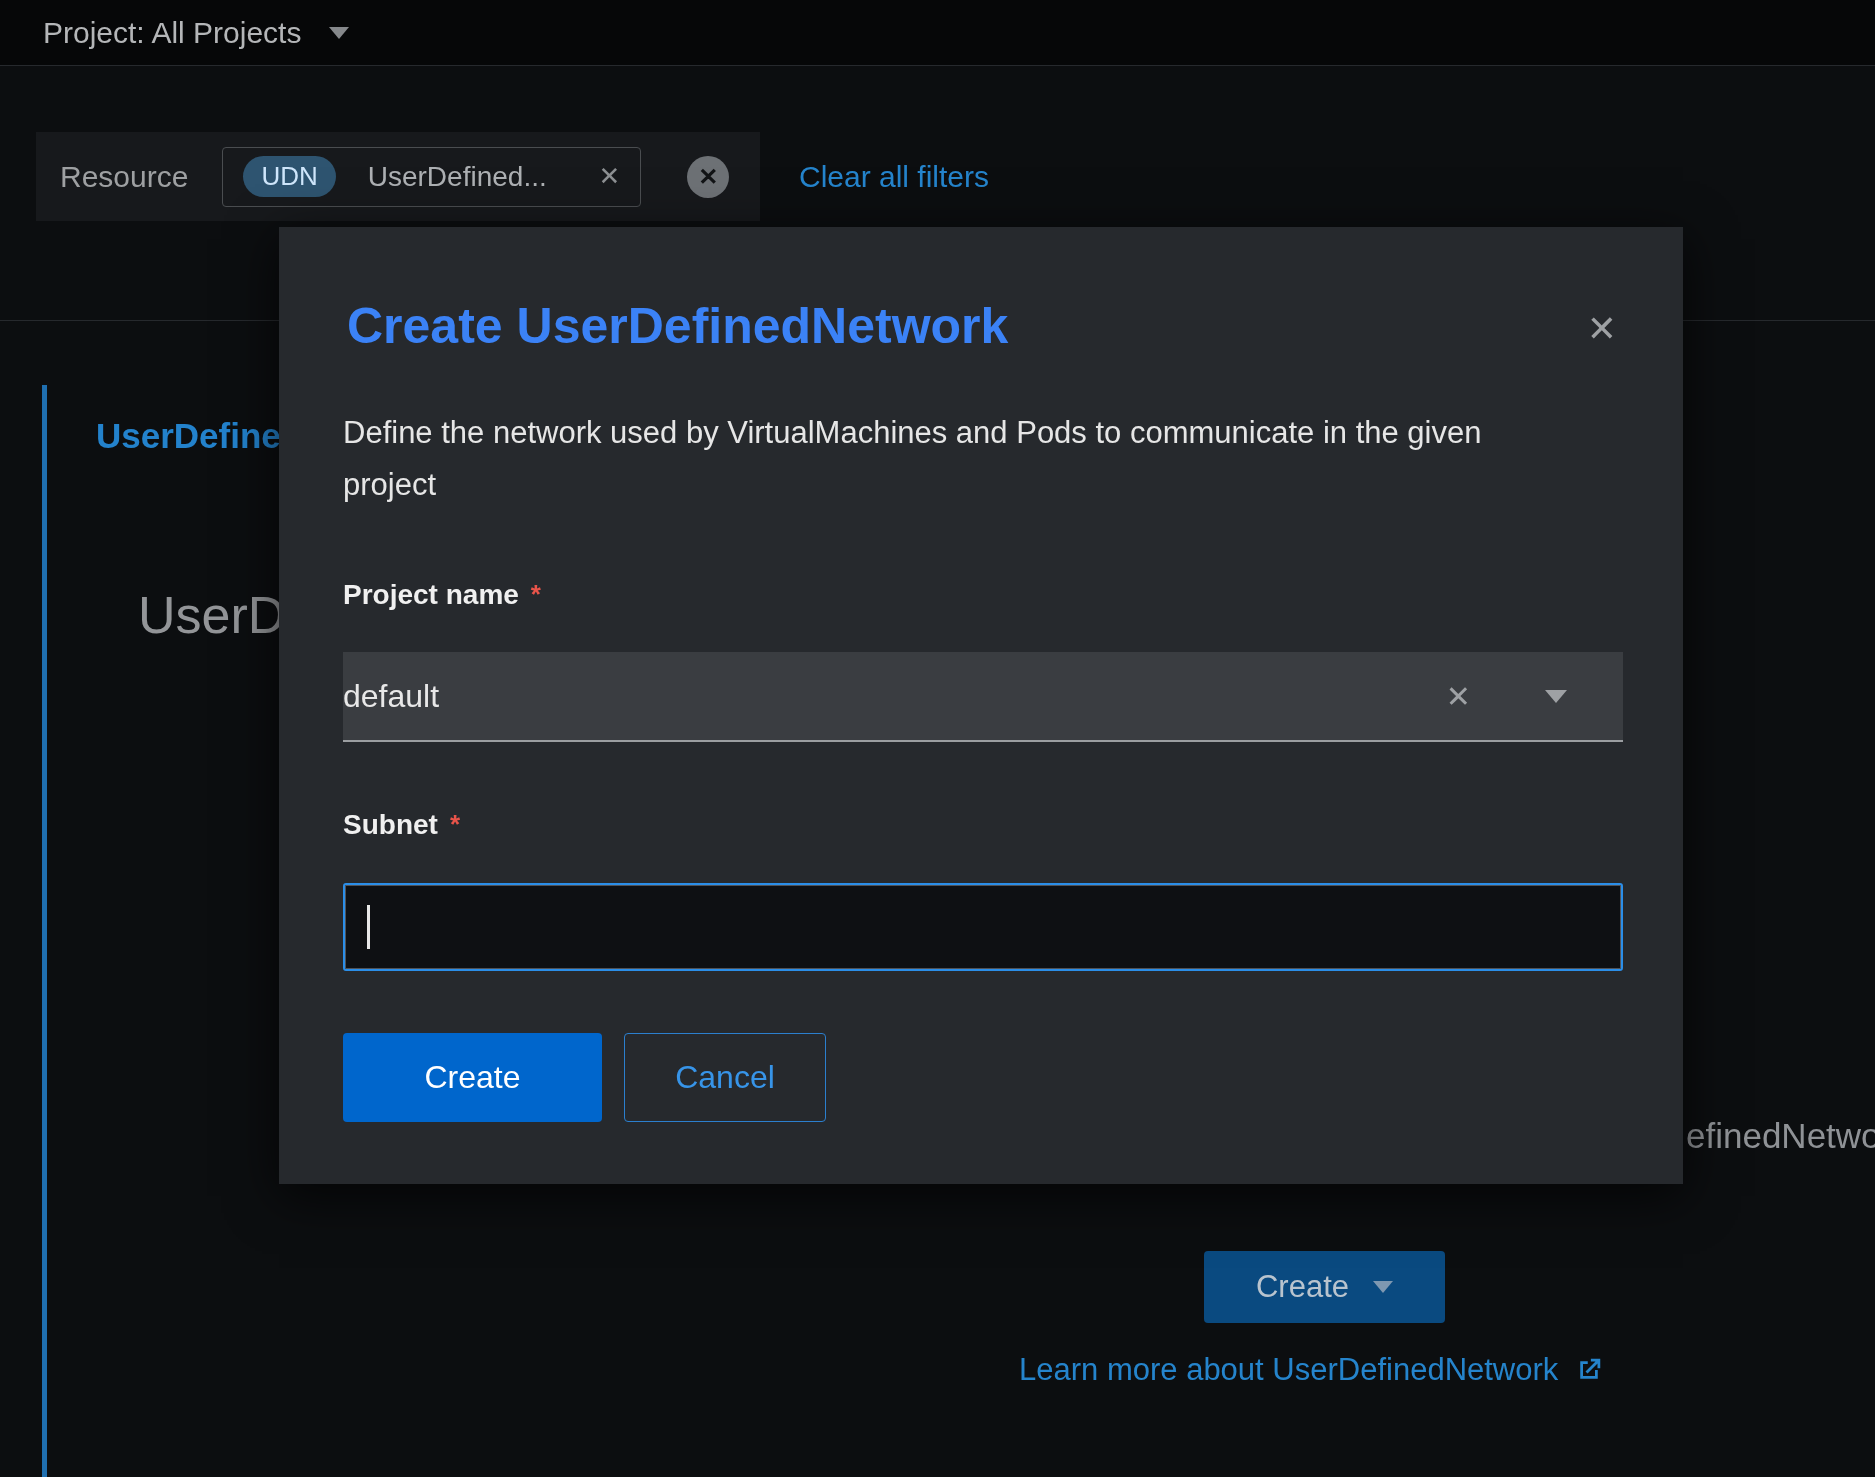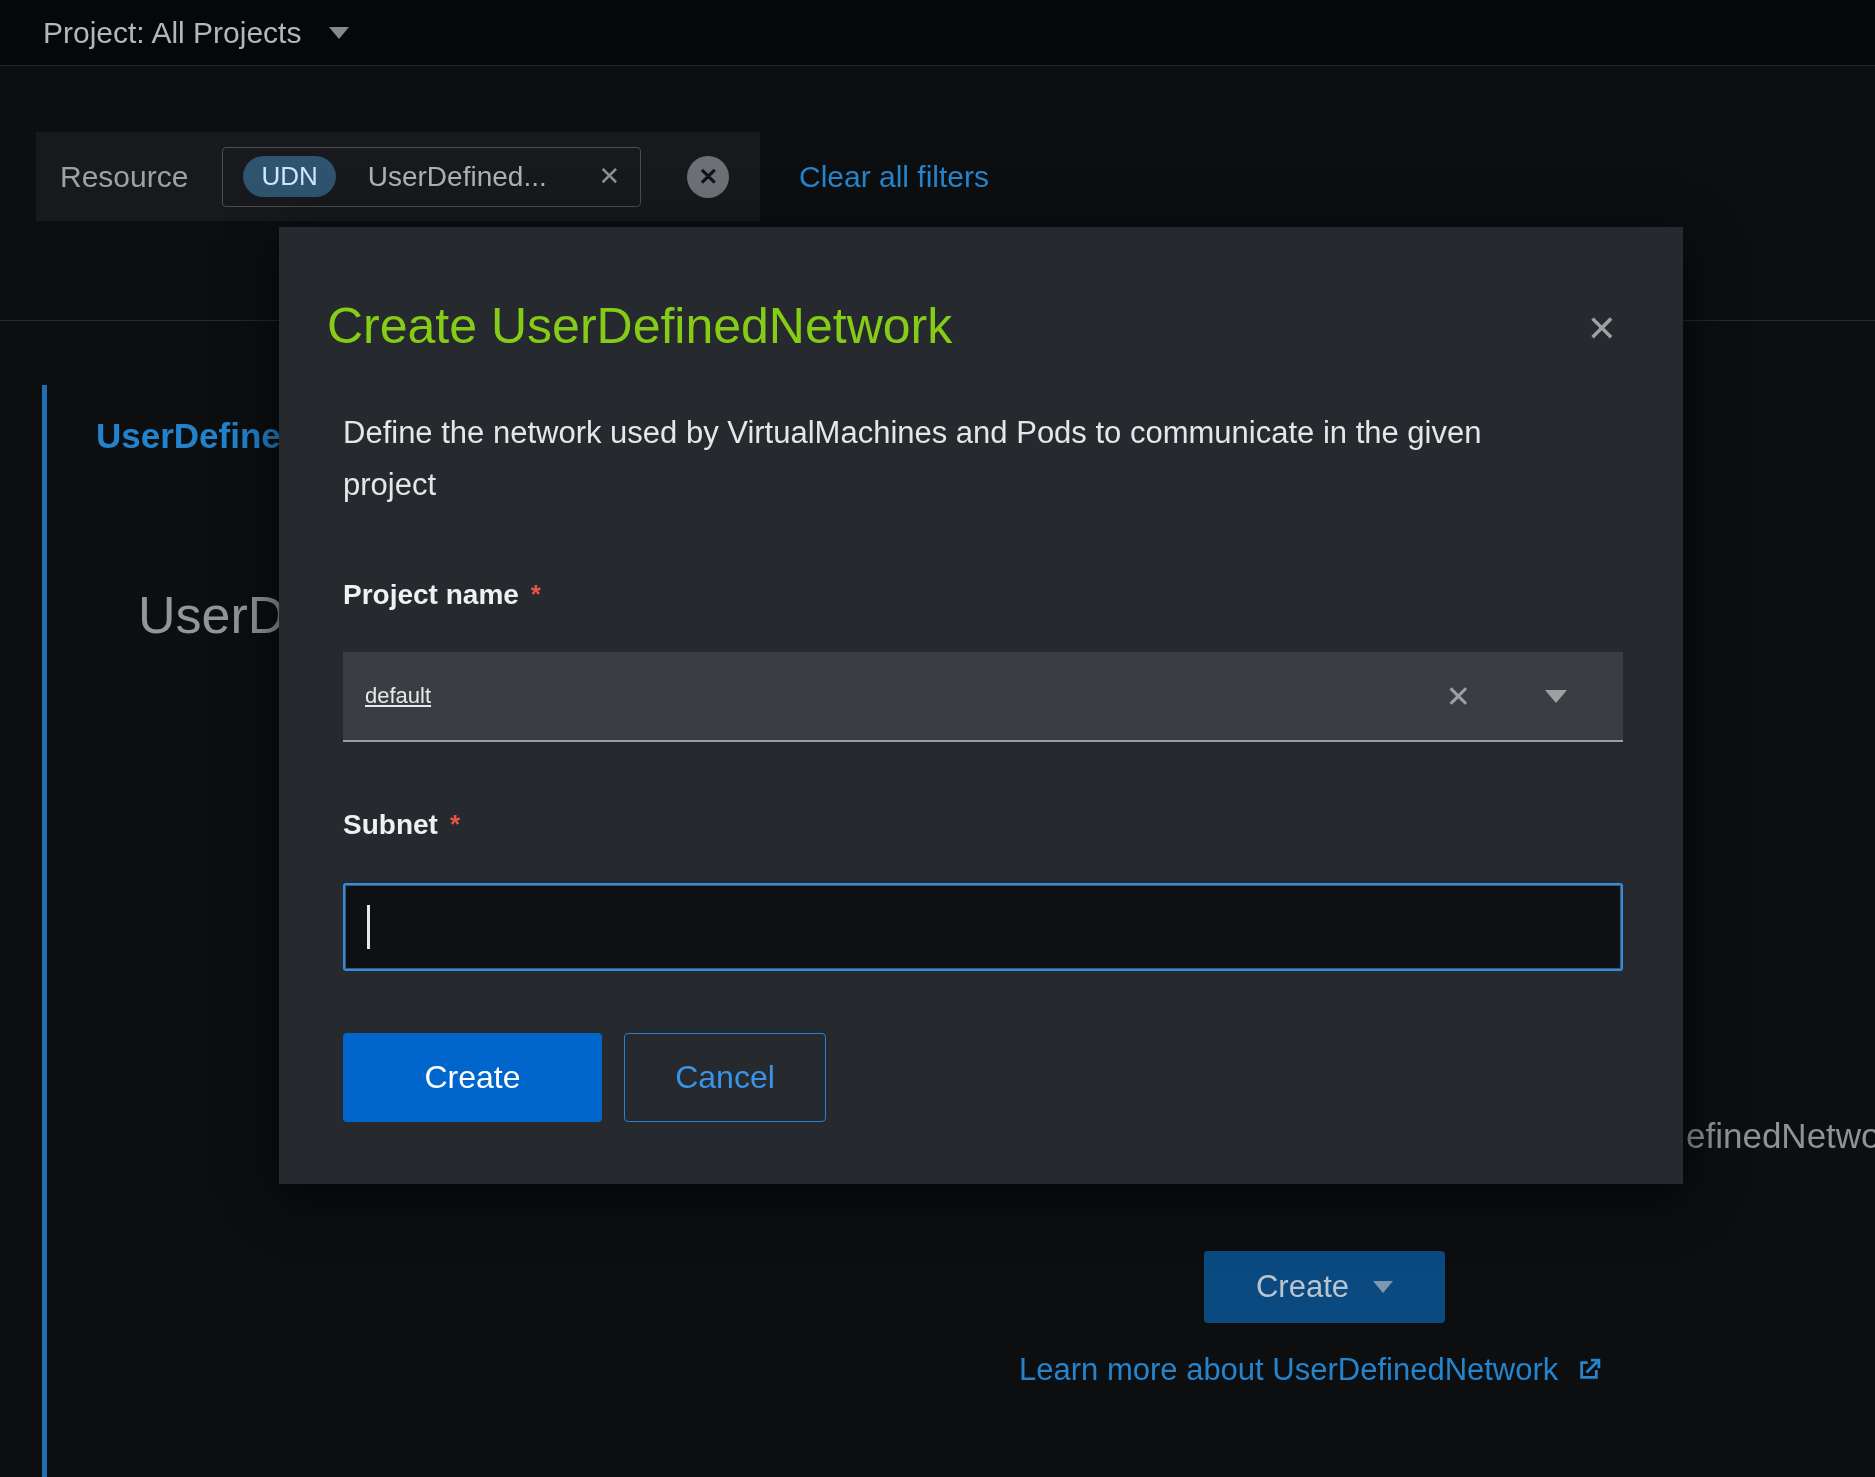--- a/index.html
+++ b/index.html
@@ -41,31 +41,31 @@
 
   .learn-more { position:absolute; left:1019px; top:1352px; display:flex; align-items:center; gap:16px;
                 color:#2584cc; font-size:31px; text-decoration:none; cursor:pointer; }
   .ext-icon { width:30px; height:30px; }
 
   
   .modal { position:absolute; left:279px; top:227px; width:1404px; height:957px; background:#26292d;
            box-shadow:0 12px 48px rgba(0,0,0,0.7); z-index:10; }
   .modal-close { position:absolute; top:84px; right:66px; background:none; border:none; color:#9ea1a4;
                  font-size:36px; line-height:1; cursor:pointer; font-family:inherit; }
-  .modal-title { position:absolute; left:48px; top:70px; font-size:50px; font-weight:400; color:#84cc16; white-space:nowrap; }
+  .modal-title { position:absolute; left:68px; top:70px; font-size:50px; font-weight:700; color:#3b82f6; white-space:nowrap; }
   .modal-desc  { position:absolute; left:64px; top:180px; width:1200px; font-size:31px; line-height:52px; color:#e6e6e6; }
 
   .field-label { position:absolute; left:64px; display:flex; gap:12px; font-size:28px; font-weight:bold; color:#f0f0f0; }
   .fl-project { top:352px; }
   .fl-subnet  { top:582px; }
   .req { color:#e8544a; font-size:26px; }
 
   .select { position:absolute; left:64px; top:425px; width:1280px; height:90px; background:#3a3d41;
             border-bottom:2px solid #9b9ea1; display:flex; align-items:center; cursor:pointer; }
-  .select-value { margin-left:22px; font-size:22px; color:#e8e8e8;text-decoration:underline; }
+  .select-value { font-size:32px; color:#e8e8e8; }
   .select-clear { position:absolute; right:152px; color:#9ea1a4; font-size:30px; cursor:pointer; }
   .select-caret { position:absolute; right:56px; width:0; height:0;
                   border-left:11px solid transparent; border-right:11px solid transparent; border-top:13px solid #9ea1a4; }
 
   .subnet-wrap { position:absolute; left:64px; top:656px; width:1280px; height:88px; }
   .subnet-input { width:100%; height:100%; background:#0e1013; border:2px solid #2b8ee8; border-radius:3px;
                   box-shadow: inset 0 0 0 1px rgba(200,210,220,0.35); color:#fff; font-size:32px;
                   padding:0 24px; font-family:inherit; outline:none; }
   .text-caret { position:absolute; left:24px; top:22px; width:3px; height:44px; background:#e8e8e8;
                 animation:blink 1.1s steps(1) infinite; }

